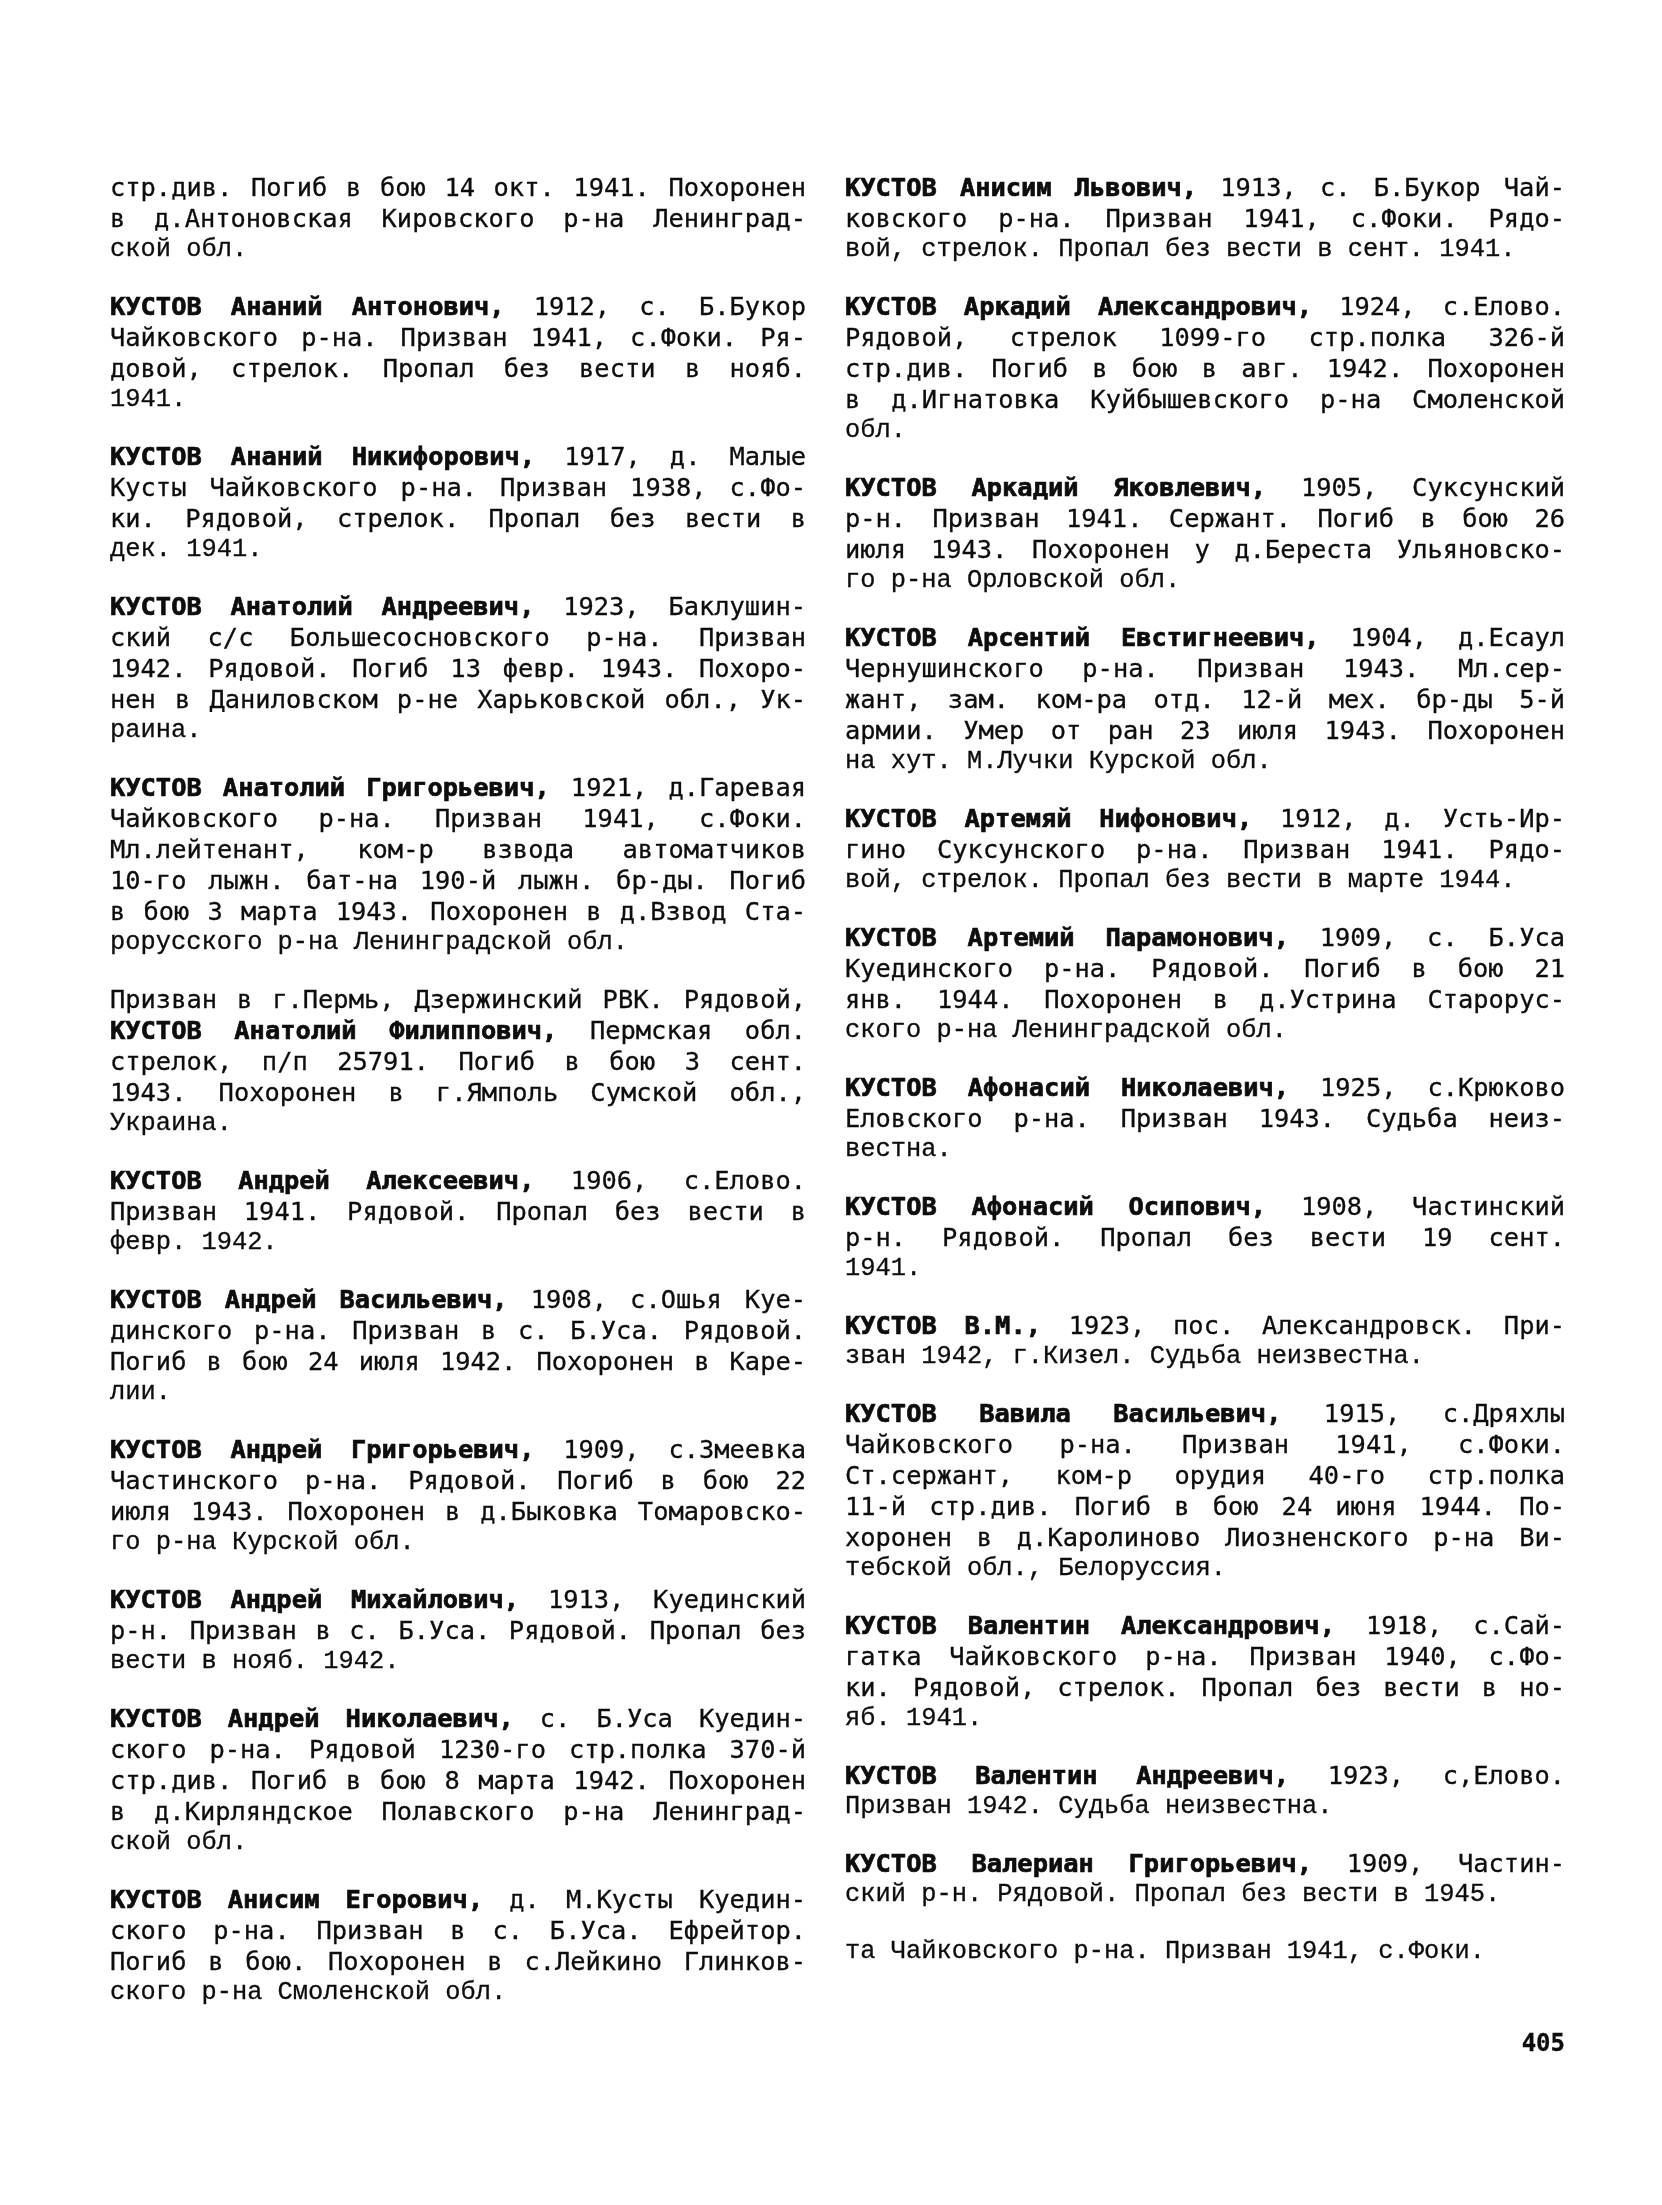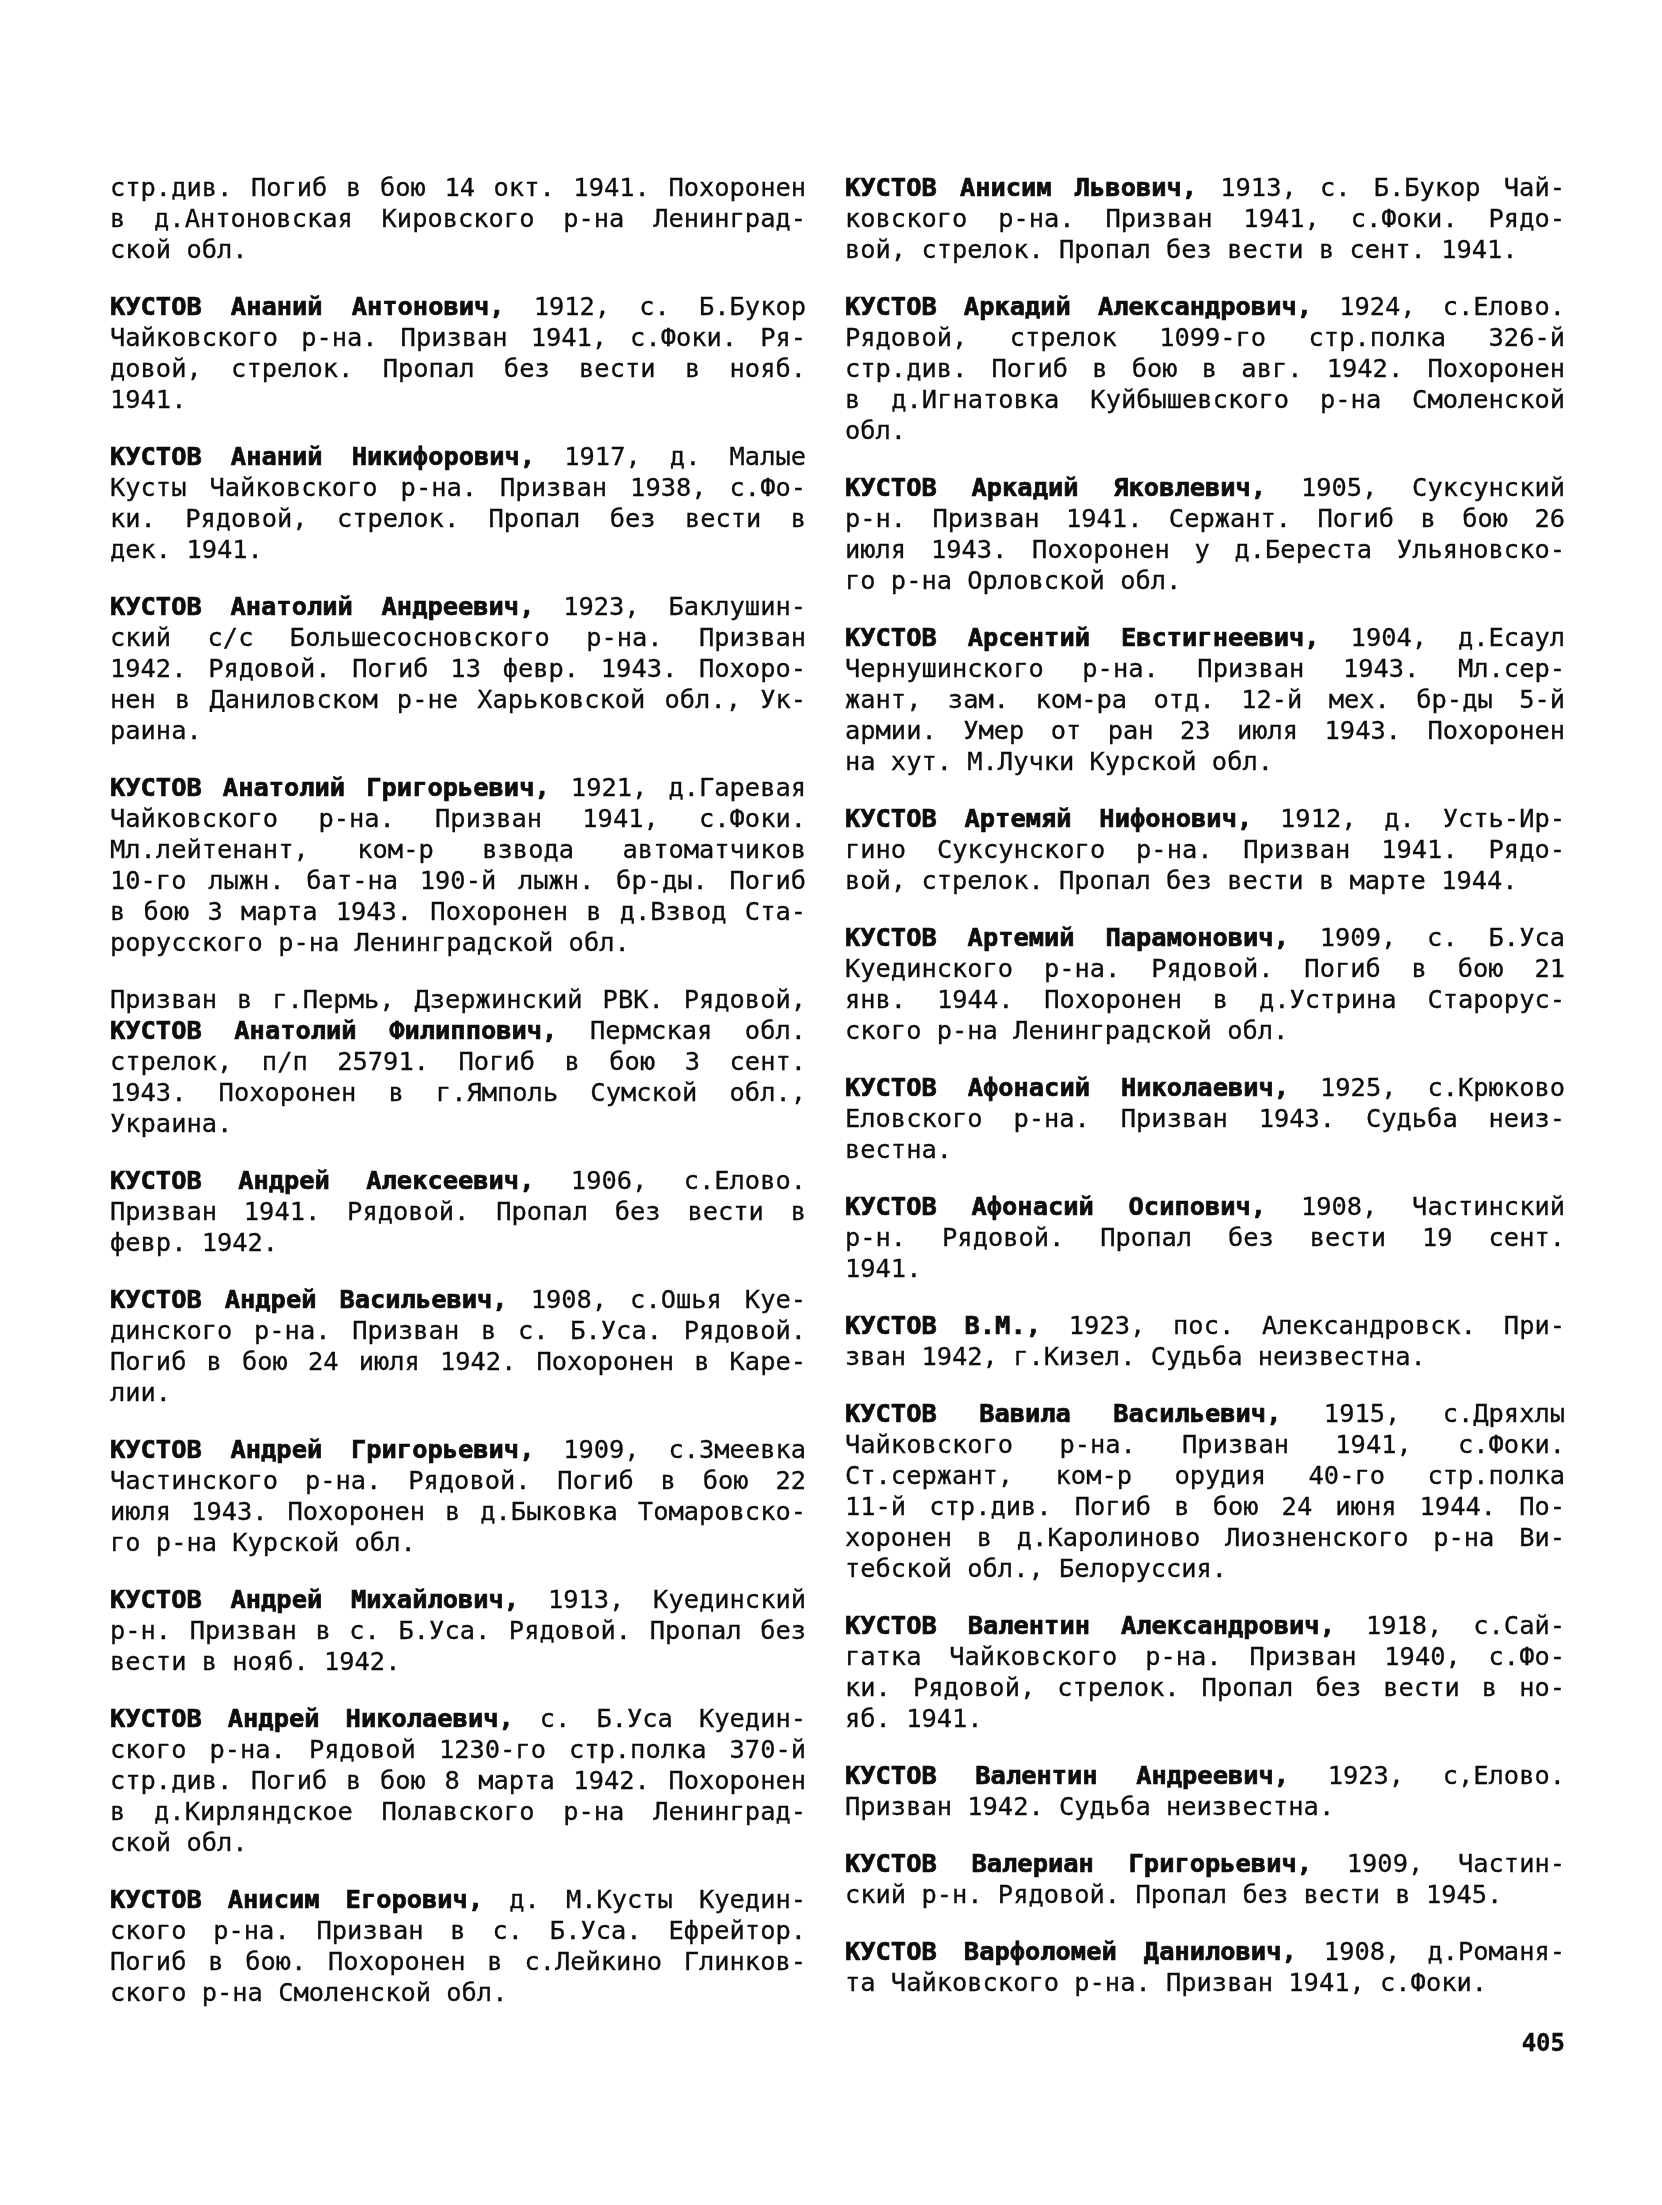--- a/index.html
+++ b/index.html
@@ -30,20 +30,21 @@
     padding: 0;
   }
   span.line {
     display: block;
     text-align: justify;
     text-align-last: justify;
     white-space: normal;
   }
   span.line.last {
     text-align-last: left;
+    font-family: Liberation Mono, monospace;
   }
   b.entry-name {
     font-weight: 700;
     -webkit-text-stroke: 0.7px #0d0d0d;
   }
   .page-number {
     position: absolute;
     top: 2029px;
     right: 98px;
     font-size: 24px;
@@ -198,19 +199,18 @@
       </p>
       <p class="entry">
         <span class="line"><b class="entry-name">КУСТОВ Валентин Андреевич,</b> 1923, с,Елово.</span>
         <span class="line last">Призван 1942. Судьба неизвестна.</span>
       </p>
       <p class="entry">
         <span class="line"><b class="entry-name">КУСТОВ Валериан Григорьевич,</b> 1909, Частин-</span>
         <span class="line last">ский р-н. Рядовой. Пропал без вести в 1945.</span>
       </p>
       <p class="entry">
-        <span class="line"><b class="entry-name">КУСТОВ Варфоломей Данилович,</b> 1908, д.Романя-</span>
         <span class="line last">та Чайковского р-на. Призван 1941, с.Фоки.</span>
       </p>
     </div>
   <div class="page-number">405</div>
 </div>
 
 
 </body></html>

